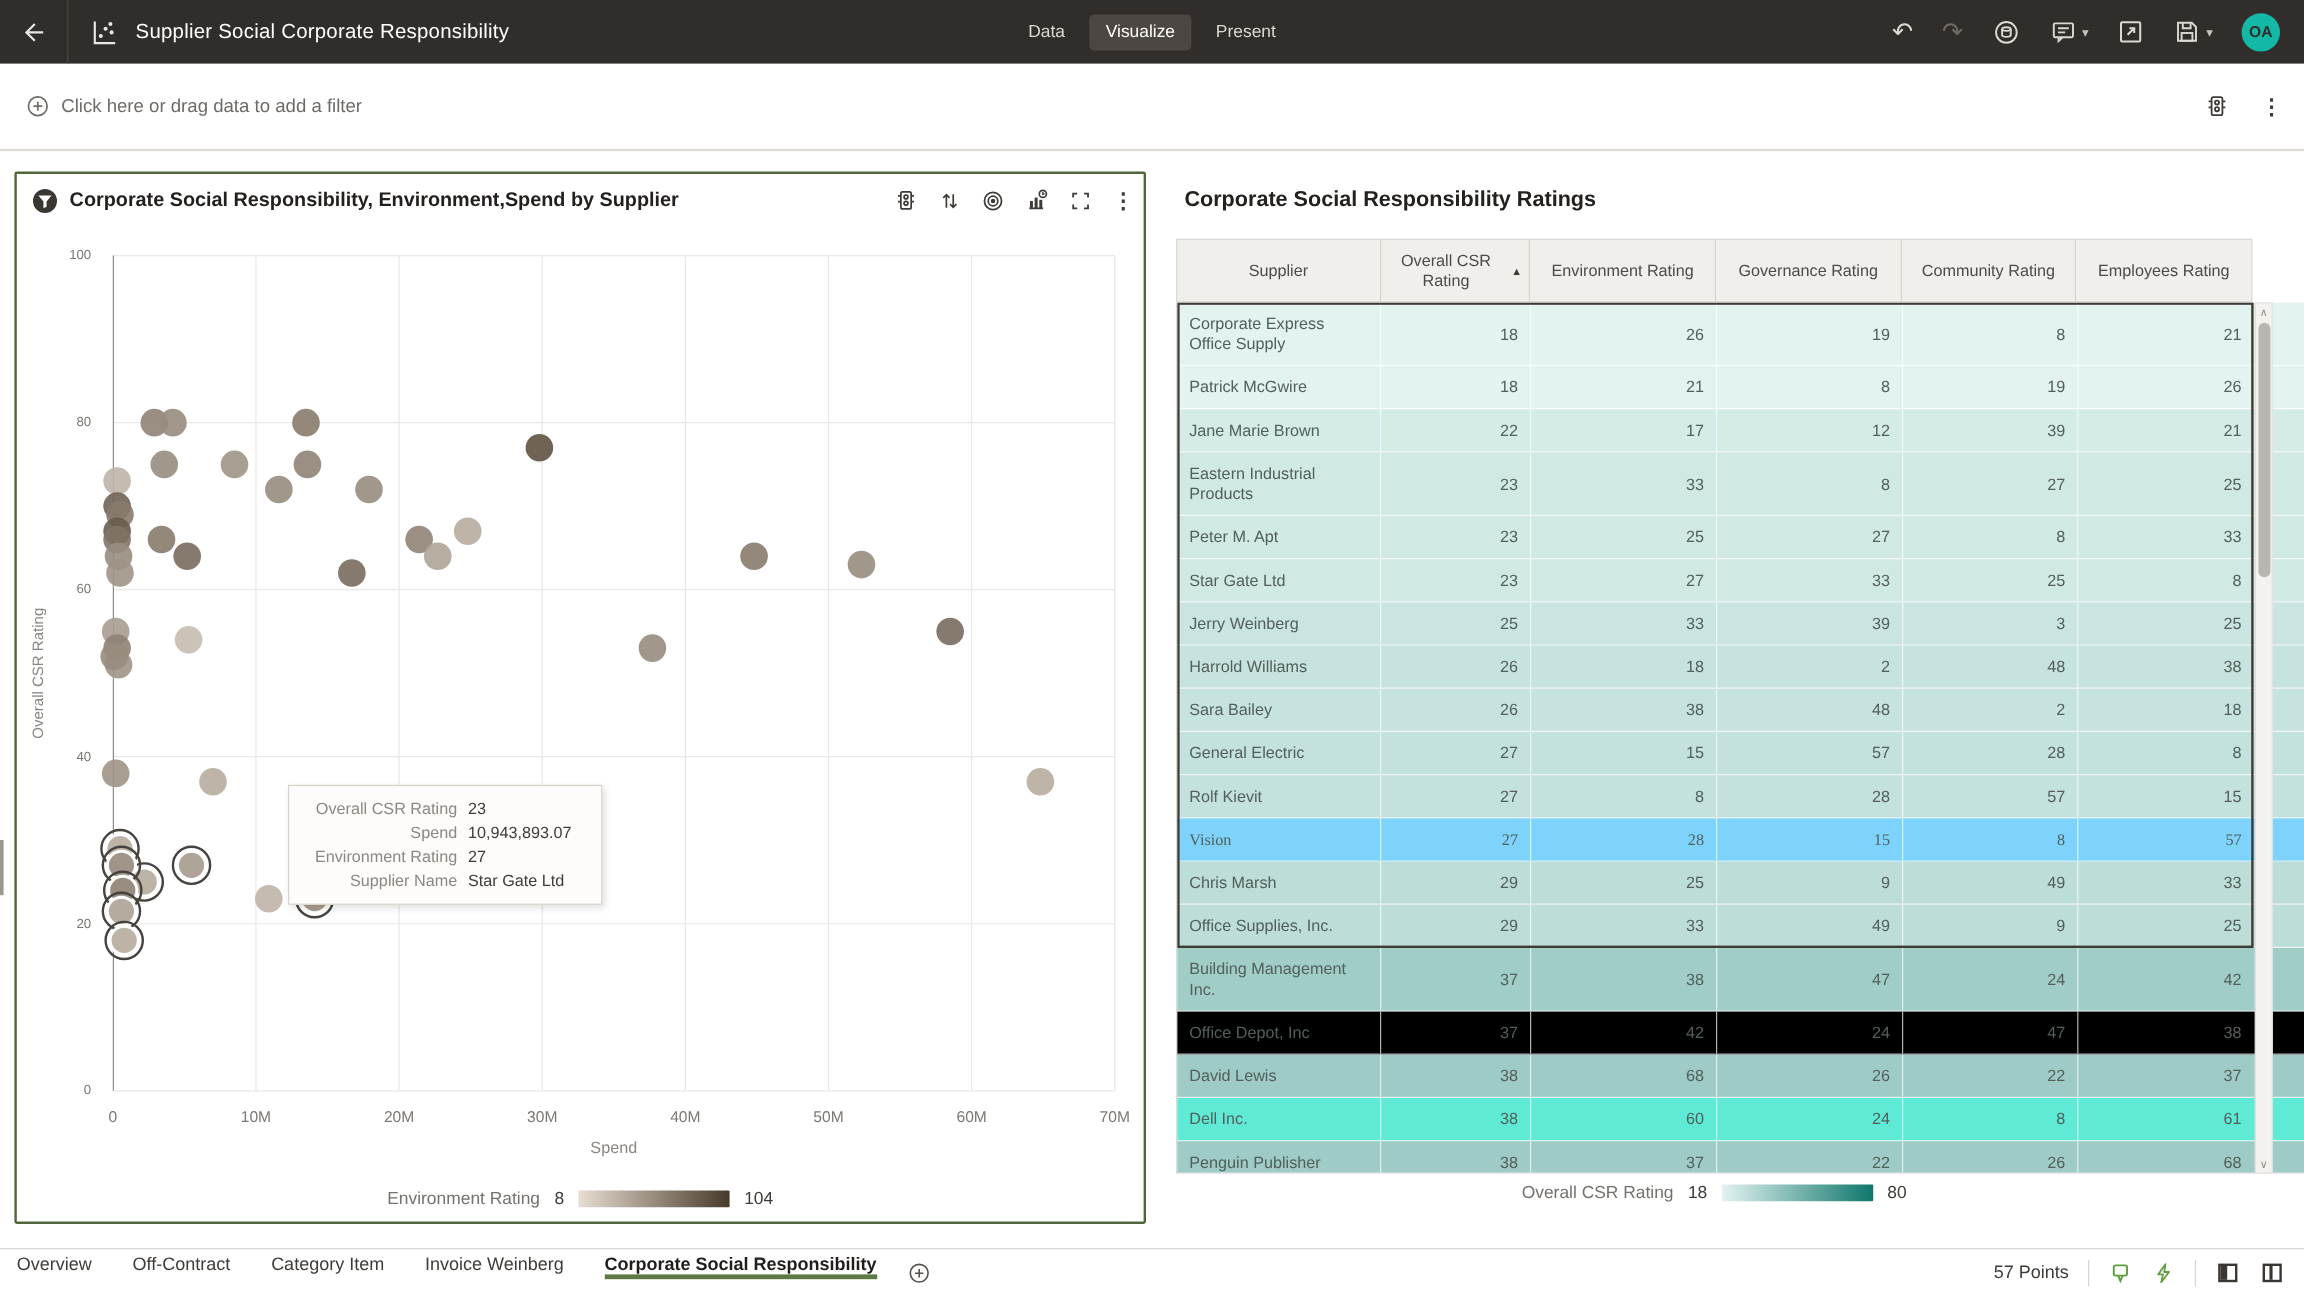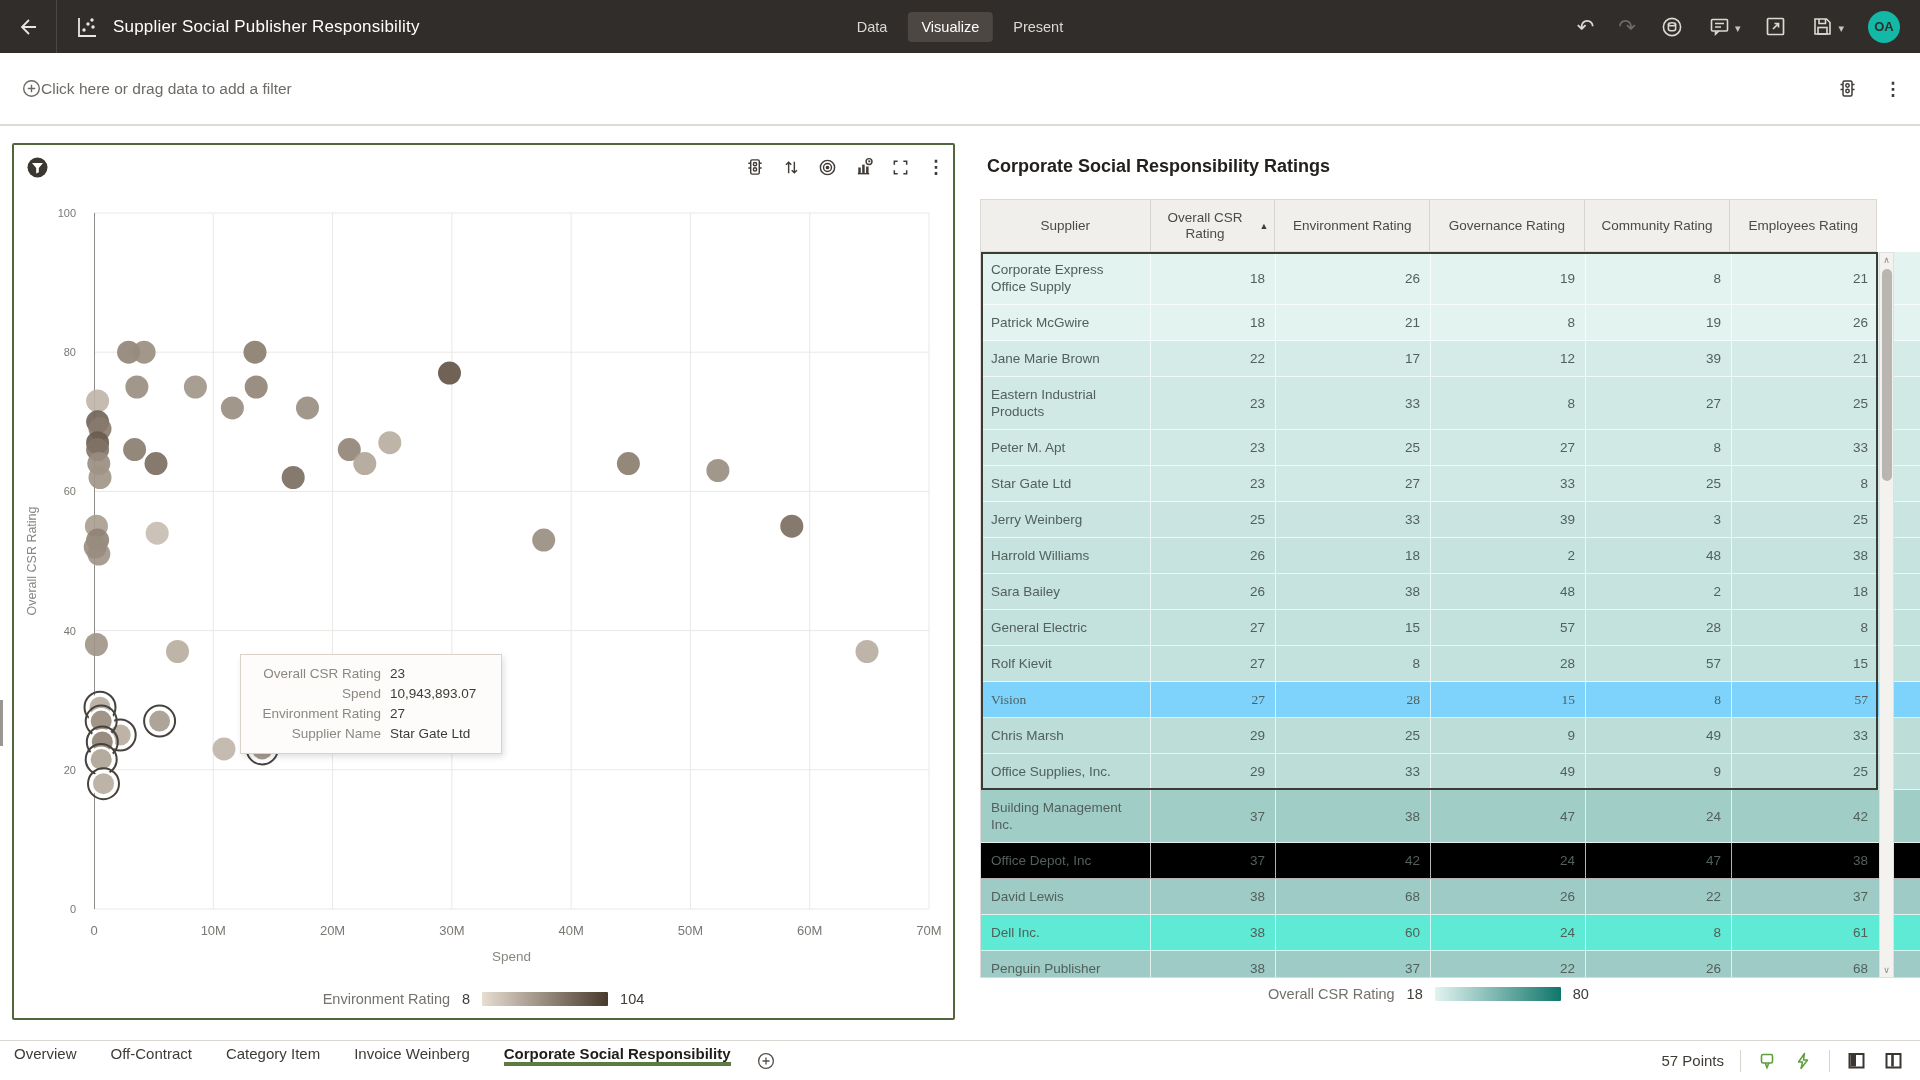--- a/index.html
+++ b/index.html
@@ -23,21 +23,21 @@
   .tico.disabled{color:#6f6b67;cursor:default;}
   .glyph-undo::before{content:"↶";font-size:21px;}
   .glyph-redo::before{content:"↷";font-size:21px;}
   .caret::before{content:"▾";font-size:11px;color:#c7c4c0;}
   .avatar{width:32px;height:32px;border-radius:50%;background:#14b8a6;color:#312d2a;
     display:flex;align-items:center;justify-content:center;font-size:13px;font-weight:bold;cursor:pointer;}
 
   
   .filterbar{position:absolute;top:53px;left:0;right:0;height:73px;background:#fff;
     border-bottom:2px solid #dedbd7;display:flex;align-items:center;padding:0 22px;z-index:20;}
-  .fb-left{display:flex;align-items:center;color:#6e6a66;font-size:15.5px;cursor:pointer;}
+  .fb-left{display:flex;align-items:center;gap:10px;color:#6e6a66;font-size:15.5px;cursor:pointer;}
   .fb-right{margin-left:auto;display:flex;align-items:center;gap:26px;color:#3f3b37;}
   .kebab{width:14px;text-align:center;cursor:pointer;color:#3f3b37;}
   .kebab::before{content:"⋮";font-size:18px;font-weight:bold;}
 
   
   .main{position:absolute;top:128px;bottom:40px;left:0;right:0;background:#fff;}
 
   
   .chart-panel{position:absolute;left:12px;top:15px;width:943px;height:877px;
     border:2px solid #52663c;border-radius:2px;background:#fff;}
@@ -131,21 +131,21 @@
     <div class="tb-div"></div>
     <div class="tb-logo">
       <svg class="ic" width="24" height="24" viewBox="0 0 24 24">
         <path d="M4 3 V21 H21" stroke="#e9e7e4" stroke-width="1.8" fill="none"></path>
         <circle cx="9" cy="15" r="1.7" fill="#e9e7e4"></circle>
         <circle cx="13" cy="9" r="1.7" fill="#e9e7e4"></circle>
         <circle cx="18" cy="12" r="1.7" fill="#e9e7e4"></circle>
         <circle cx="17" cy="5" r="1.7" fill="#e9e7e4"></circle>
       </svg>
     </div>
-    <div class="tb-title">Supplier Social Publisher Responsibility</div>
+    <div class="tb-title">Supplier Social Corporate Responsibility</div>
 
     <div class="top-tabs" id="top-tabs">
         <div class="ttab">Data</div>
         <div class="ttab active">Visualize</div>
         <div class="ttab">Present</div>
       </div>
 
     <div class="top-icons">
       <span class="tico glyph-undo"></span>
       <span class="tico disabled glyph-redo"></span>
@@ -206,20 +206,21 @@
   <div class="main">
 
     <div class="chart-panel">
       <div class="chart-head">
         <span class="funnel-badge">
           <svg class="ic" width="23" height="23" viewBox="0 0 23 23">
             <circle cx="11.5" cy="11.5" r="10" fill="#3a3632"></circle>
             <path d="M6 7 h11 l-4.2 5 v4.2 l-2.6 1.4 v-5.6 Z" fill="#fff"></path>
           </svg>
         </span>
+        <span class="chart-title">Corporate Social Responsibility, Environment,Spend by Supplier</span>
         <span class="chart-tools">
           <span>
             <svg class="ic" width="20" height="20" viewBox="0 0 21 21" fill="none" stroke="#3f3b37" stroke-width="1.5">
               <rect x="6" y="3" width="9" height="15" rx="1.5"></rect>
               <circle cx="10.5" cy="7.5" r="1.7"></circle>
               <circle cx="10.5" cy="13" r="1.7"></circle>
               <path d="M3.5 6.5 H6 M3.5 11.5 H6 M15 6.5 H17.5 M15 11.5 H17.5"></path>
             </svg>
           </span>
           <span>

